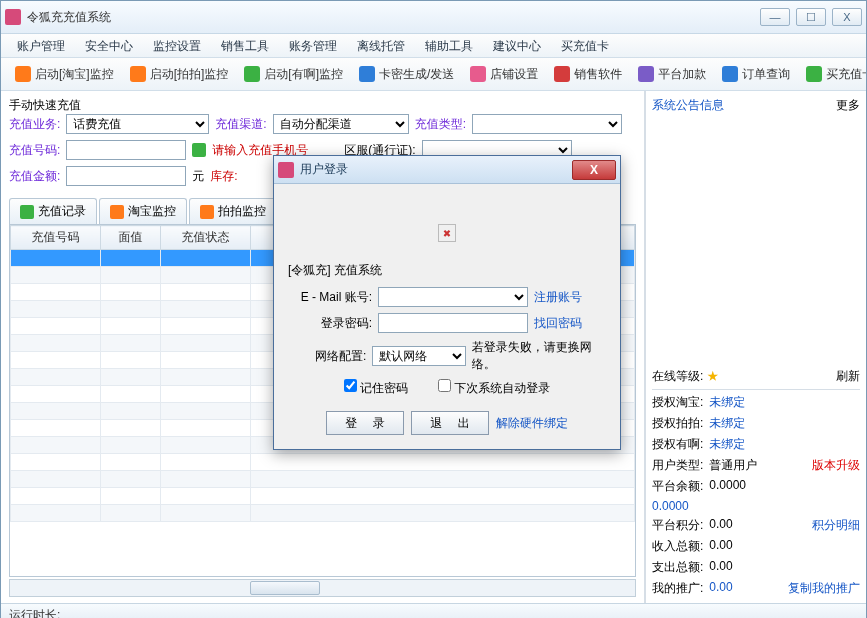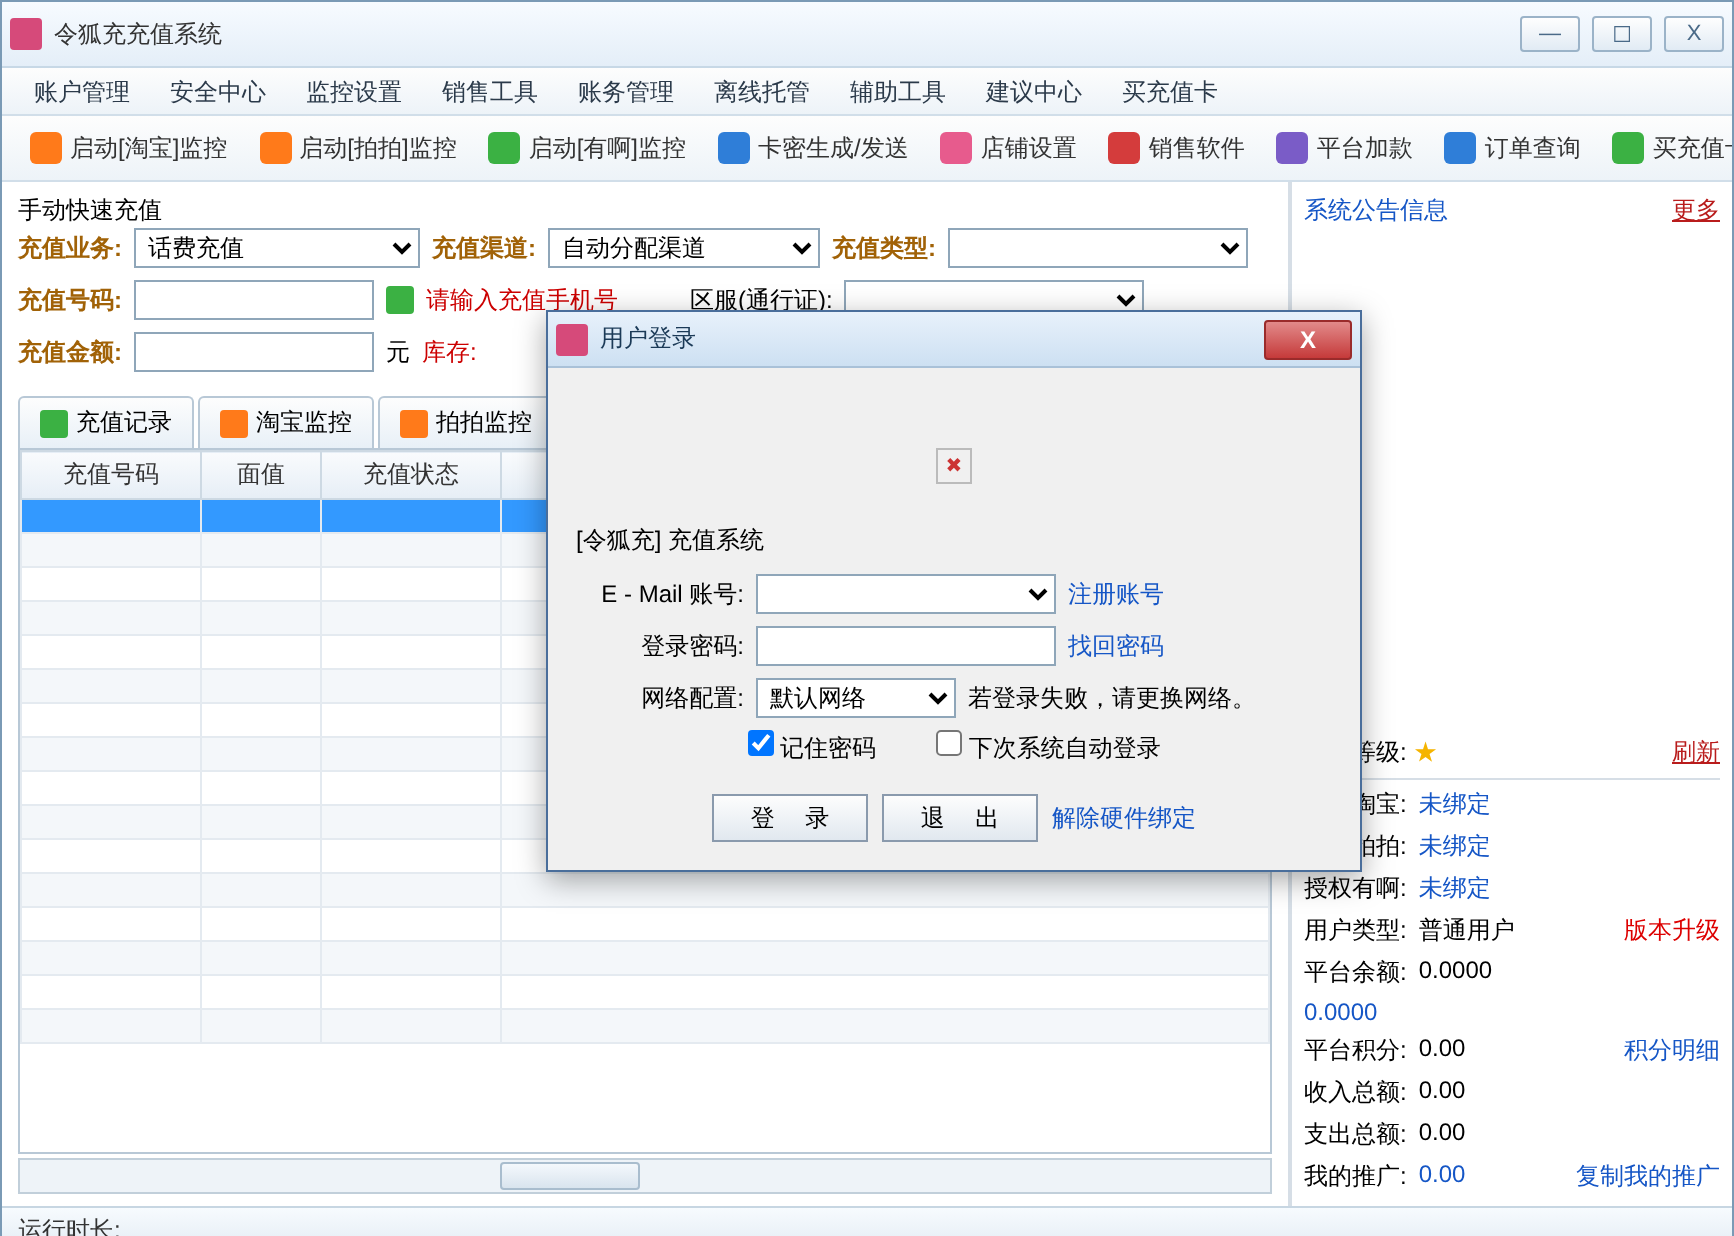--- a/index.html
+++ b/index.html
@@ -18,45 +18,45 @@
 .ic-orange { background:#ff7a1a; }
 .ic-green { background:#3bb143; }
 .ic-blue { background:#2f7ed8; }
 .ic-pink { background:#e75b8d; }
 .ic-red { background:#d43c3c; }
 .ic-purple { background:#7a5cc7; }
 .content { display: flex; height: calc(100% - 28px - 24px - 30px - 22px); }
 .leftpane { flex: 1; padding: 6px 8px; position: relative; border-right: 2px solid #d6dee6; display: flex; flex-direction: column; }
 .rightpane { width: 220px; padding: 4px 6px; display: flex; flex-direction: column; justify-content: space-between; }
 .formrow { display: flex; align-items: center; margin-bottom: 6px; gap: 6px; }
-.formrow label { color: #a16207; font-weight: bold; }
+.formrow label { color: #6d28d9; }
 select, input[type=text] { height: 20px; border: 1px solid #8fa6b9; background: #fff; padding: 0 2px; font-size: 12px; }
 .redtxt { color: #c00; }
 .tabs { margin-top: 6px; display: flex; border-bottom: 1px solid #b8c8d6; }
 .tab { padding: 4px 10px; border: 1px solid #b8c8d6; border-bottom: none; margin-right: 2px; background: linear-gradient(#fdfdfd,#e8f0f7); border-radius: 3px 3px 0 0; cursor: pointer; display: flex; align-items: center; gap: 4px; }
 .tab .tabicon { width: 14px; height: 14px; display: inline-block; border-radius: 2px; }
 .tablewrap { flex: 1; border: 1px solid #b8c8d6; border-top: none; overflow: auto; }
 table { border-collapse: collapse; width: 100%; }
 th { background: linear-gradient(#f9fbfd,#e6eef6); border: 1px solid #cdd9e3; padding: 3px 4px; font-weight: normal; color: #333; }
 td { border: 1px solid #e4eaf0; height: 17px; }
 tr.sel td { background: #3399ff; }
 tr.alt td { background: #f4f7fa; }
 .scrollbar-h { height: 18px; border: 1px solid #c1cfda; background: #eef3f8; margin-top: 2px; position: relative; }
 .scrollbar-h .thumb { position: absolute; left: 240px; top: 1px; width: 70px; height: 14px; background: linear-gradient(#f4f8fc,#d9e4ee); border: 1px solid #a9bdce; border-radius: 2px; }
 .rightpane .sec-title { display: flex; justify-content: space-between; padding: 2px 0; }
 .linkblue { color: #1556c6; cursor: pointer; }
-.linkgray { color: #b91c1c; cursor: pointer; text-decoration: underline; }
+.linkgray { color: #000000; cursor: pointer; }
 .info-line { display: flex; padding: 2px 0; gap: 6px; }
 .redlink { color: #d00; cursor: pointer; }
 .divider { border-top: 1px solid #d6dee6; margin: 2px 0; }
 .statusbar { height: 22px; background: linear-gradient(#f7fbfe,#e3ecf4); border-top: 1px solid #c7d6e2; padding: 3px 8px; color: #333; }
 .icon-row { display: flex; gap: 3px; }
 .svc-icon { width: 20px; height: 16px; border-radius: 2px; display: inline-block; }
 
-.dialog { position: absolute; left: 272px; top: 154px; width: 408px; background: #f0f0f0; border: 1px solid #4a6e9b; box-shadow: 0 4px 14px rgba(0,0,0,.35); }
+.dialog { position: absolute; left: 272px; top: 154px; width: 348px; background: #f0f0f0; border: 1px solid #4a6e9b; box-shadow: 0 4px 14px rgba(0,0,0,.35); }
 .dlg-title { height: 28px; background: linear-gradient(#e8f1fb,#cde0f2); display: flex; align-items: center; padding: 0 4px; border-bottom: 1px solid #a9c1d8; }
 .dlg-title .app-icon2 { width: 16px; height: 16px; background: #d64a7a; border-radius: 2px; margin-right: 6px; }
 .dlg-title .dtxt { flex: 1; color: #1b3a57; }
 .dlg-close { width: 44px; height: 20px; background: linear-gradient(#e28a8a,#c53a3a); border: 1px solid #9a2b2b; border-radius: 2px; color: #fff; display: flex; align-items: center; justify-content: center; cursor: pointer; font-weight: bold; }
 .dlg-body { padding: 10px 14px 14px; }
 .broken-img { width: 18px; height: 18px; border: 1px solid #bbb; margin: 30px auto 20px; display: flex; align-items: center; justify-content: center; color: #c33; font-size: 10px; }
 .dlg-row { display: flex; align-items: center; margin: 6px 0; gap: 6px; }
 .dlg-row .lbl { width: 84px; text-align: right; }
 .dlg-btns { display: flex; justify-content: center; gap: 7px; margin-top: 14px; align-items: center; }
 .dbtn { width: 78px; height: 24px; border: 1px solid #8a9aad; background: linear-gradient(#fdfdfd,#e1e8ef); cursor: pointer; letter-spacing: 6px; padding-left: 6px; }

